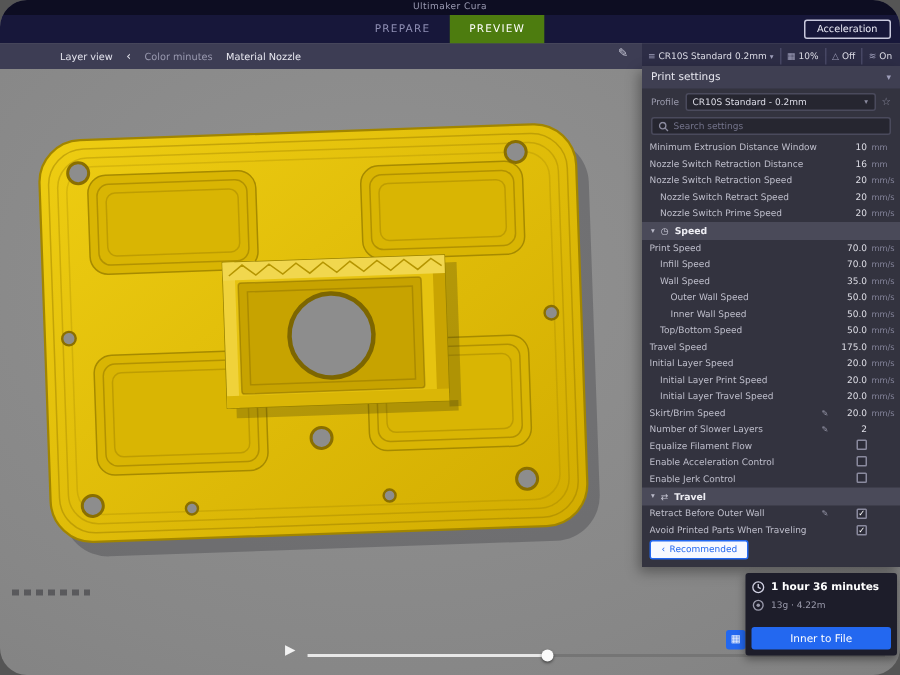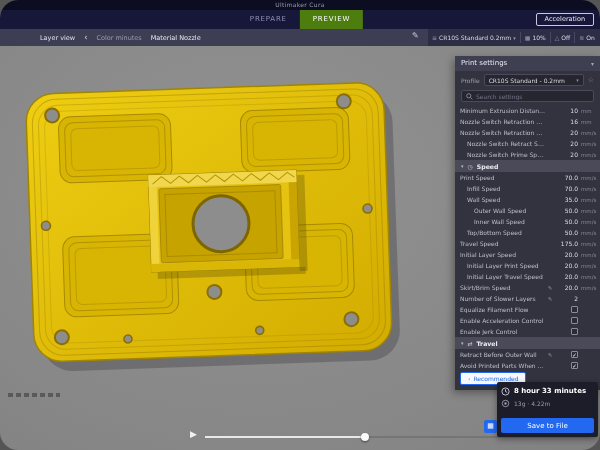--- a/index.html
+++ b/index.html
@@ -27,21 +27,21 @@
   .tb-pencil { position:absolute; left:412px; top:2px; color:#c9c9d8; font-size:8px; }
 
   .chips { position:absolute; right:0; top:0; height:17px; width:172px; background:#2d2d46;
            display:flex; align-items:center; font-size:6px; color:#dcdce6; }
   .chip { display:flex; align-items:center; gap:2px; padding:0 4px; white-space:nowrap; cursor:pointer; }
   .chip .ci { color:#9f9fba; font-size:6px; }
   .chip .caret { color:#9f9fba; font-size:5px; }
   .chipsep { width:1px; height:11px; background:#474764; }
 
   
-  .panel { position:absolute; right:0; top:56px; width:145px; height:334px; background:#33333f;
+  .panel { position:absolute; right:0; top:44px; width:172px; height:334px; background:#33333f;
            box-shadow:-2px 3px 8px rgba(0,0,0,.35); color:#c6c6d2; }
   .panel-header { height:15px; background:#3f3f52; color:#e8e8f0; font-size:7px; line-height:15px;
                   padding:0 6px; display:flex; justify-content:space-between; align-items:center; }
   .panel-header .caret { color:#9f9fba; font-size:6px; }
   .profile-row { height:18px; display:flex; align-items:center; gap:4px; padding:0 6px; font-size:6px; }
   .profile-lbl { color:#9a9aac; }
   .profile-dd { flex:1; height:12px; background:#262630; border:1px solid #4a4a5c; border-radius:2px;
                 display:flex; align-items:center; justify-content:space-between; padding:0 4px; color:#dcdce6; cursor:pointer; }
   .profile-dd .caret { color:#8a8a9e; font-size:5px; }
   .star { color:#8a8a9e; font-size:7px; }
@@ -381,25 +381,25 @@
   <div class="tl-handle"></div>
 
   <div class="stage-mini">▦</div>
 
   <div class="jobpanel">
     <div class="jp-time">
       <svg width="9" height="9" viewBox="0 0 10 10">
         <circle cx="5" cy="5" r="4" fill="none" stroke="#cfcfe0" stroke-width="1"></circle>
         <path d="M5 2.6 V5 L6.8 6" fill="none" stroke="#cfcfe0" stroke-width="1"></path>
       </svg>
-      <span>8 hour 33 minutes</span>
+      <span>1 hour 36 minutes</span>
     </div>
     <div class="jp-mat">
       <svg width="9" height="9" viewBox="0 0 10 10">
         <circle cx="5" cy="5" r="3.6" fill="none" stroke="#9a9aab" stroke-width="1"></circle>
         <circle cx="5" cy="5" r="1.3" fill="#9a9aab"></circle>
       </svg>
       <span>13g · 4.22m</span>
     </div>
-    <button class="save-btn">Save to File</button>
+    <button class="save-btn">Inner to File</button>
   </div>
 
 </div>
 
 </body></html>

